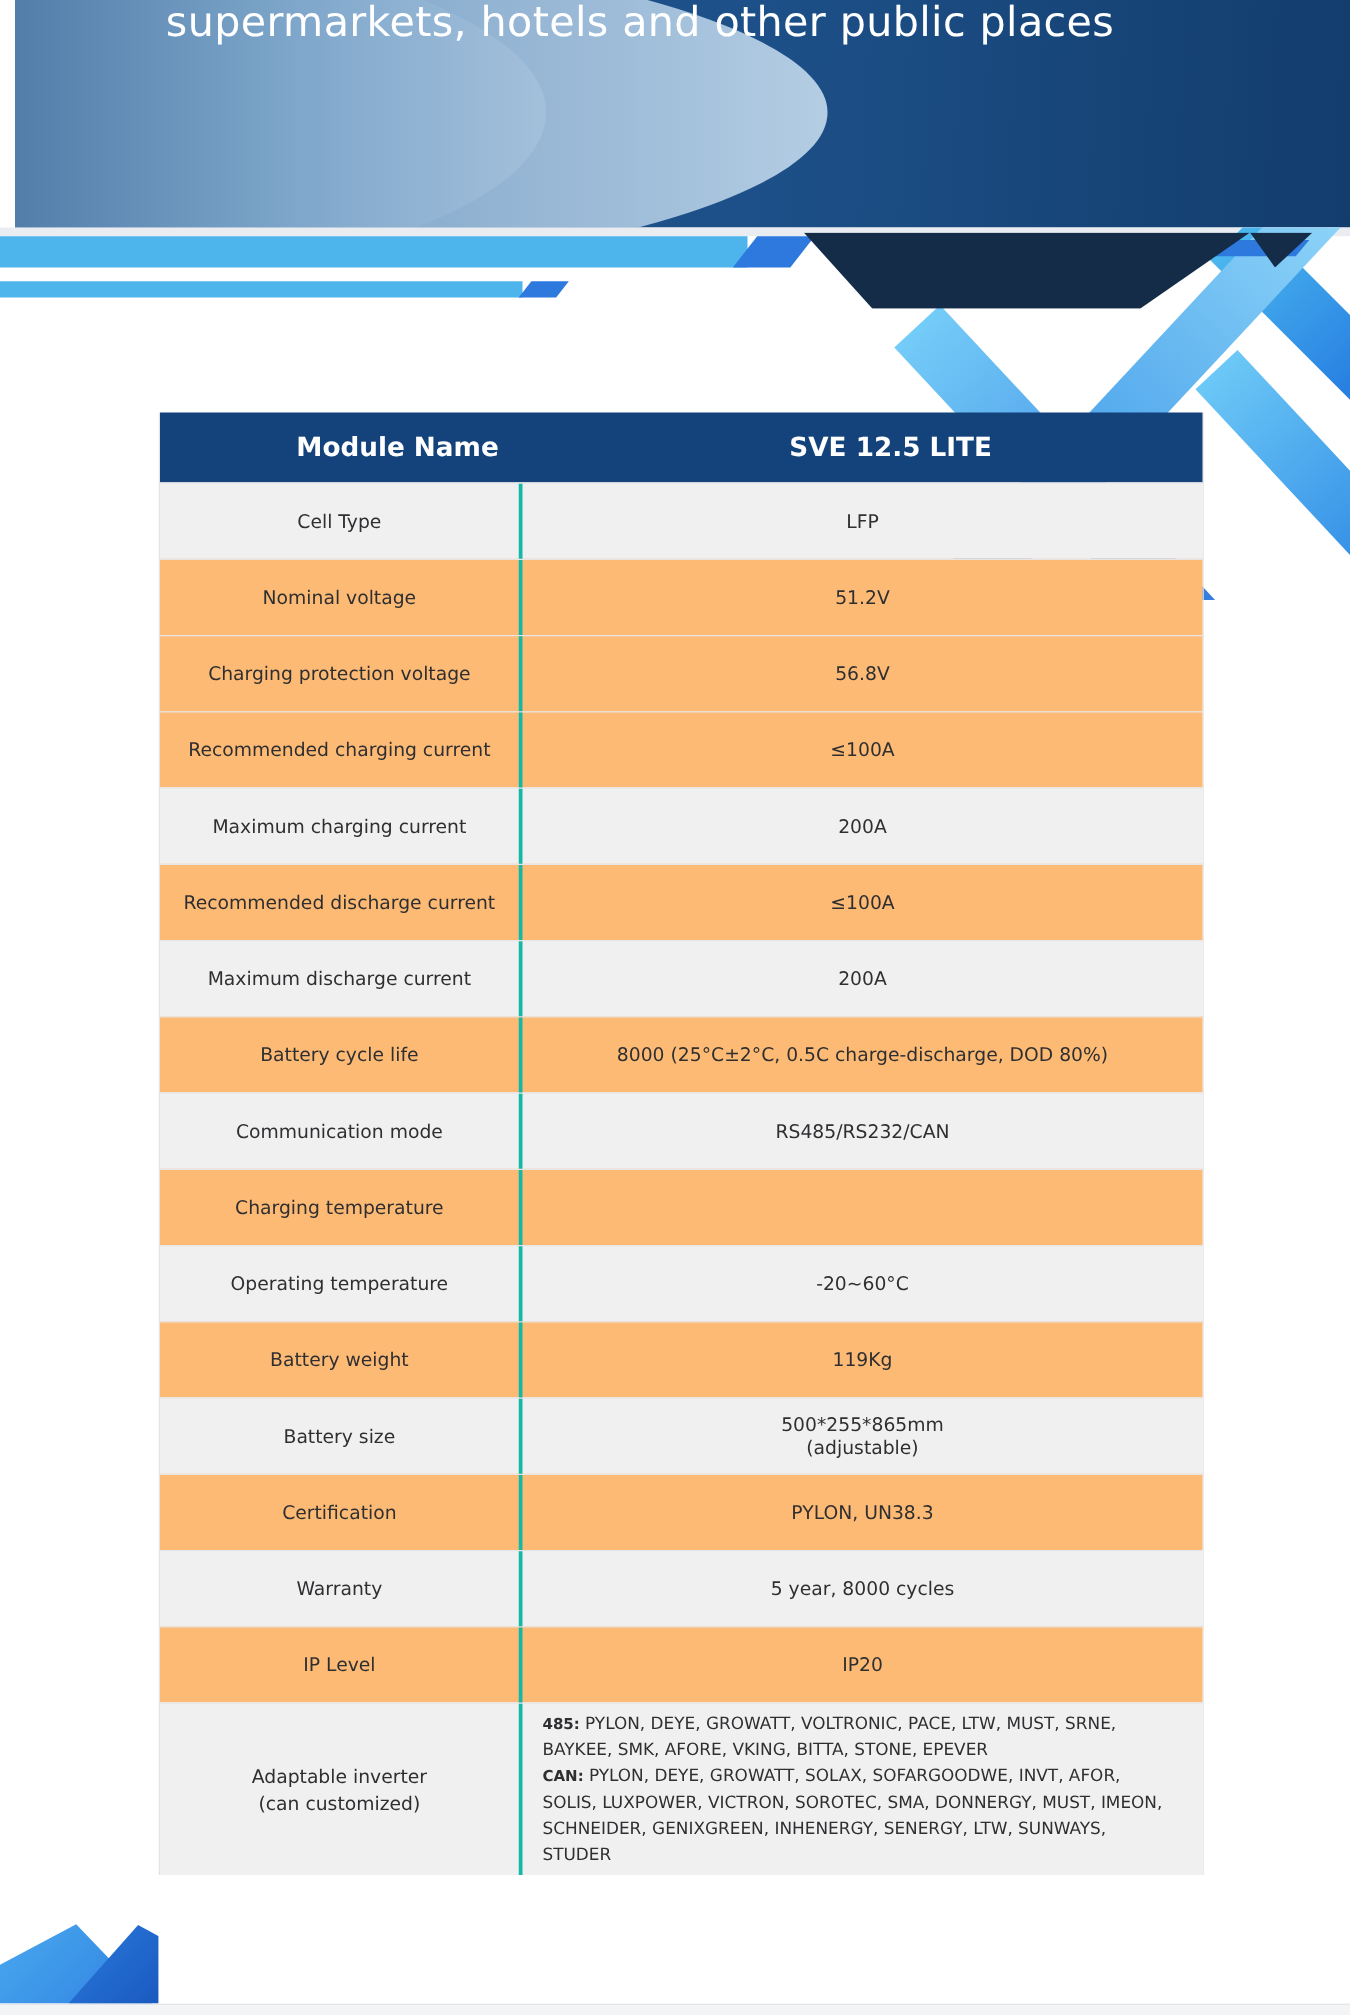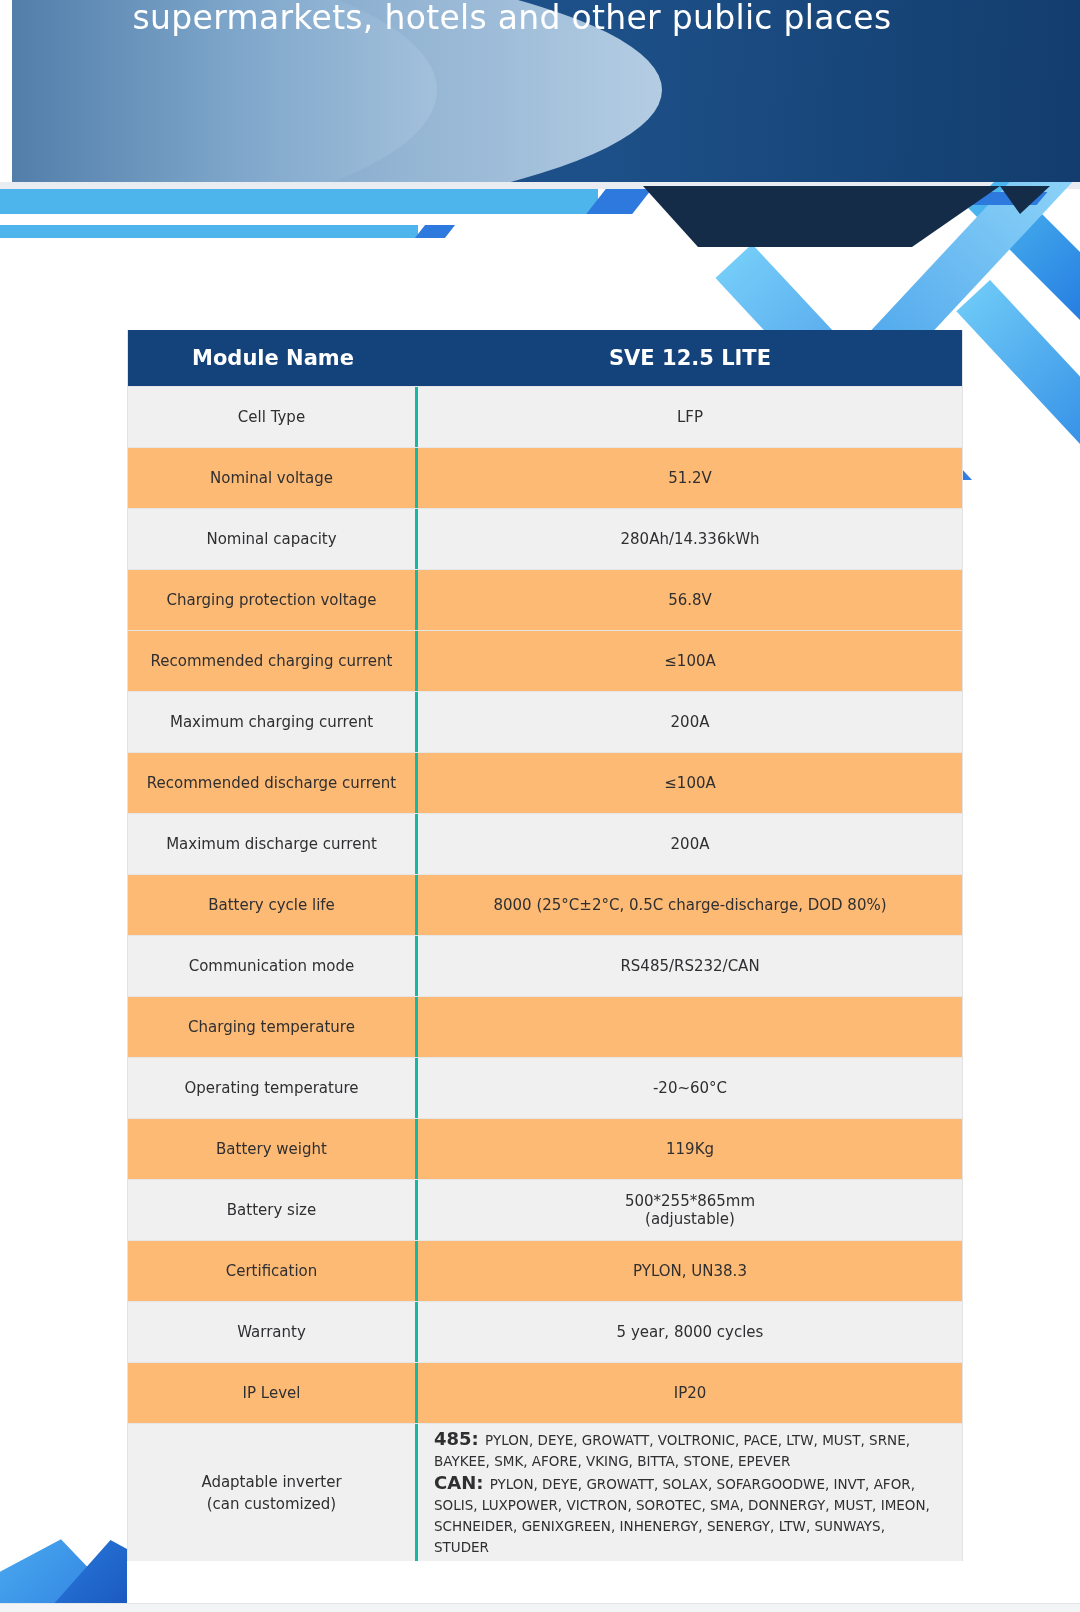--- a/index.html
+++ b/index.html
@@ -42,36 +42,36 @@
   .navy-sliver{position:absolute;left:358px;top:10px;width:84px;height:13px;
     background:#2D79DE;transform:skewX(-40deg);}
   .navy-main{position:absolute;left:0;top:4px;width:480px;height:61px;
     background:#152C49;clip-path:polygon(43px 0px,400px 0px,312px 61px,98px 61px);}
   .navy-tri{position:absolute;left:398px;top:4px;width:52px;height:28px;
     background:#152C49;clip-path:polygon(2px 0px,52px 0px,22px 28px);}
   
   .spec-table{position:absolute;left:127px;top:330px;width:836px;z-index:5;
     border-left:1px solid #E3E3E5;border-right:1px solid #E3E3E5;box-sizing:border-box;}
   .t-header{display:flex;height:56px;background:#14427B;color:#ffffff;
-    font-weight:bold;font-size:21px;}
+    font-weight:bold;font-size:21px;padding-left:45px;}
   .t-header .cell-label,.t-header .cell-value{border:none;}
   .t-row{display:flex;height:60px;border-top:1px solid #E6E6E8;}
   .t-row.gray{background:#F0F0F1;}
   .t-row.white{background:#fdba74;}
   .cell-label{width:290px;flex:0 0 290px;display:flex;align-items:center;justify-content:center;
     text-align:center;box-sizing:border-box;}
   .t-row .cell-label{border-right:3px solid #14b8a6;}
   .cell-value{flex:1;display:flex;flex-direction:column;align-items:center;justify-content:center;
     text-align:center;box-sizing:border-box;}
   .t-row,.t-row .cell-label,.t-row .cell-value{font-size:15px;color:#2F2F31;}
   .row-adaptable{height:137px;}
   .row-adaptable .cell-label{flex-direction:column;display:flex;line-height:22px;}
   .row-adaptable .cell-value{align-items:flex-start;justify-content:center;text-align:left;
     padding:10px 18px 10px 16px;font-size:13.5px;line-height:21px;}
-  .row-adaptable b{font-size:18px;}
+  .row-adaptable b{font-size:12px;}
   
   .zigzag{position:absolute;left:0;top:1538px;width:127px;height:65px;overflow:hidden;z-index:3;}
   .zig1{position:absolute;inset:0;background:linear-gradient(135deg,#4AA9EF,#2E7FE0);
     clip-path:polygon(0% 52%,48% 2%,96% 100%,0% 100%);}
   .zig2{position:absolute;inset:0;background:linear-gradient(135deg,#2F87E6,#1B5AC0);
     clip-path:polygon(43% 100%,87% 3%,100% 17%,100% 100%);}
   .bottom-strip{position:absolute;left:0;top:1603px;width:1080px;height:9px;
     background:#F2F4F6;border-top:1px solid #E3E6EA;box-sizing:border-box;z-index:6;}
 </style>
 </head>
@@ -112,26 +112,20 @@
         <div class="cell-value">
           <span>LFP</span>
         </div>
       </div>
       <div class="t-row white">
         <div class="cell-label">Nominal voltage</div>
         <div class="cell-value">
           <span>51.2V</span>
         </div>
       </div>
-      <div class="t-row gray">
-        <div class="cell-label">Nominal capacity</div>
-        <div class="cell-value">
-          <span>280Ah/14.336kWh</span>
-        </div>
-      </div>
       <div class="t-row white">
         <div class="cell-label">Charging protection voltage</div>
         <div class="cell-value">
           <span>56.8V</span>
         </div>
       </div>
       <div class="t-row white">
         <div class="cell-label">Recommended charging current</div>
         <div class="cell-value">
           <span>≤100A</span>

